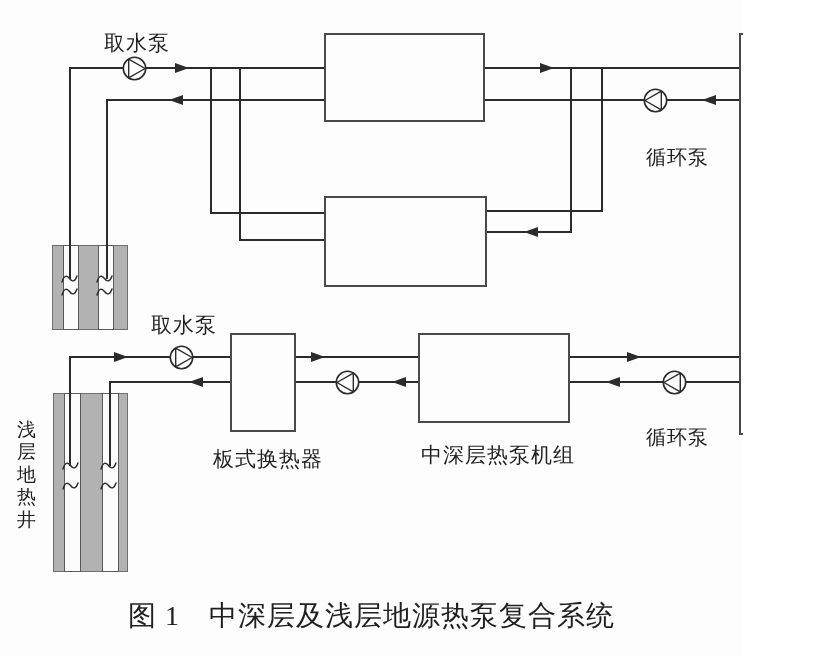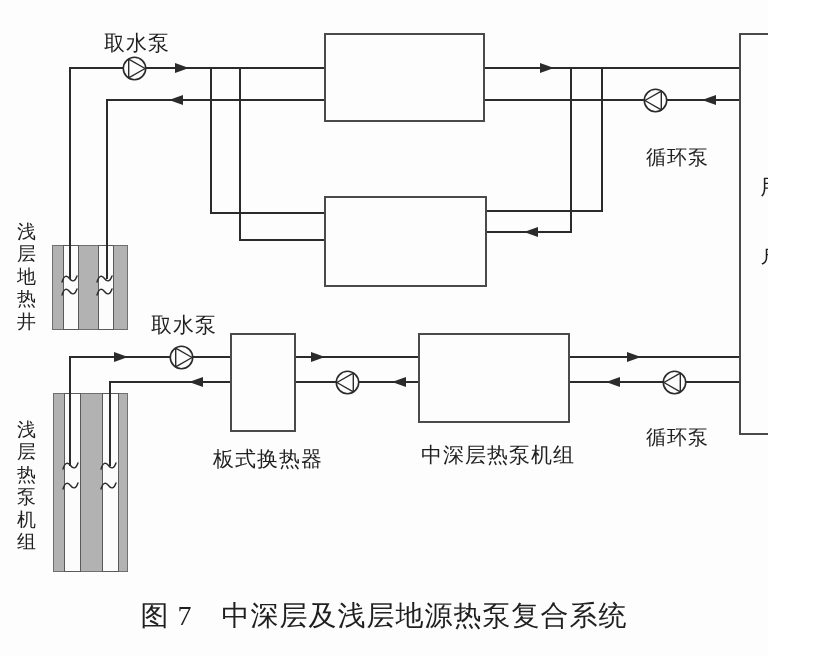--- a/index.html
+++ b/index.html
@@ -1,21 +1,21 @@
 <!DOCTYPE html>
 <html style="--background: #fdfdfd; --line: #2b2b2b; --box_border: #4a4a4a; --well_fill: #b2b2b2; --well_border: #6f6f6f; --channel_border: #5a5a5a; --text: #1f1f1f;"><head>
 <meta charset="utf-8">
 <style>
   :root{
     --background:#fdfdfd; --line:#2b2b2b; --box_border:#4a4a4a;
     --well_fill:#b2b2b2; --well_border:#6f6f6f; --channel_border:#5a5a5a; --text:#1f1f1f;
   }
   html,body{margin:0;padding:0;}
   body{background:#fff;font-family:"Liberation Serif","DejaVu Serif",serif;}
-  #canvas{position:relative;width:743px;height:656px;background:var(--background);overflow:hidden;padding-left:25px;}
+  #canvas{position:relative;width:743px;height:656px;background:var(--background);overflow:hidden;}
   .hl,.vl{position:absolute;background:var(--line);}
   .hl{height:2px;} .vl{width:2px;}
   .box{position:absolute;background:var(--background);border:2px solid var(--box_border);box-sizing:border-box;}
   .well{position:absolute;background:var(--well_fill);border:1px solid var(--well_border);box-sizing:border-box;}
   .channel{position:absolute;top:-1px;bottom:-1px;background:#fcfcfc;border:1px solid var(--channel_border);}
   .pump{position:absolute;color:var(--line);}
   .pump circle{fill:#fdfdfd;stroke:currentColor;stroke-width:1.6;}
   .pump polygon{fill:none;stroke:currentColor;stroke-width:1.4;stroke-linejoin:round;}
   .pump.left{transform:scaleX(-1);}
   .arrow{position:absolute;width:0;height:0;border-top:5px solid transparent;border-bottom:5px solid transparent;}
@@ -134,17 +134,16 @@
   <div class="arrow right" style="left:627px;top:352px;"></div>
   <div class="arrow left" style="left:606px;top:377px;"></div>
 
   <div class="lbl" style="left:104px;top:29px;">取水泵</div>
   <div class="lbl small" style="left:646px;top:144px;">循环泵</div>
   <div class="usertext" style="left:759px;top:153px;">用户</div>
   <div class="lbl" style="left:151px;top:311px;">取水泵</div>
   <div class="lbl" style="left:421px;top:441px;">中深层热泵机组</div>
   <div class="lbl" style="left:213px;top:445px;">板式换热器</div>
   <div class="lbl small" style="left:646px;top:424px;">循环泵</div>
-  <div class="vtext" style="left:15px;top:221px;">浅层地热井</div>
-  <div class="vtext" style="left:15px;top:419px;">浅层热泵机组</div>
+  <div class="vtext" style="left:15px;top:419px;">浅层地热井</div>
 
-  <div class="caption" style="top:597px;">图 7　中深层及浅层地源热泵复合系统</div>
+  <div class="caption" style="top:597px;">图 1　中深层及浅层地源热泵复合系统</div>
 </div>
 
 </body></html>

